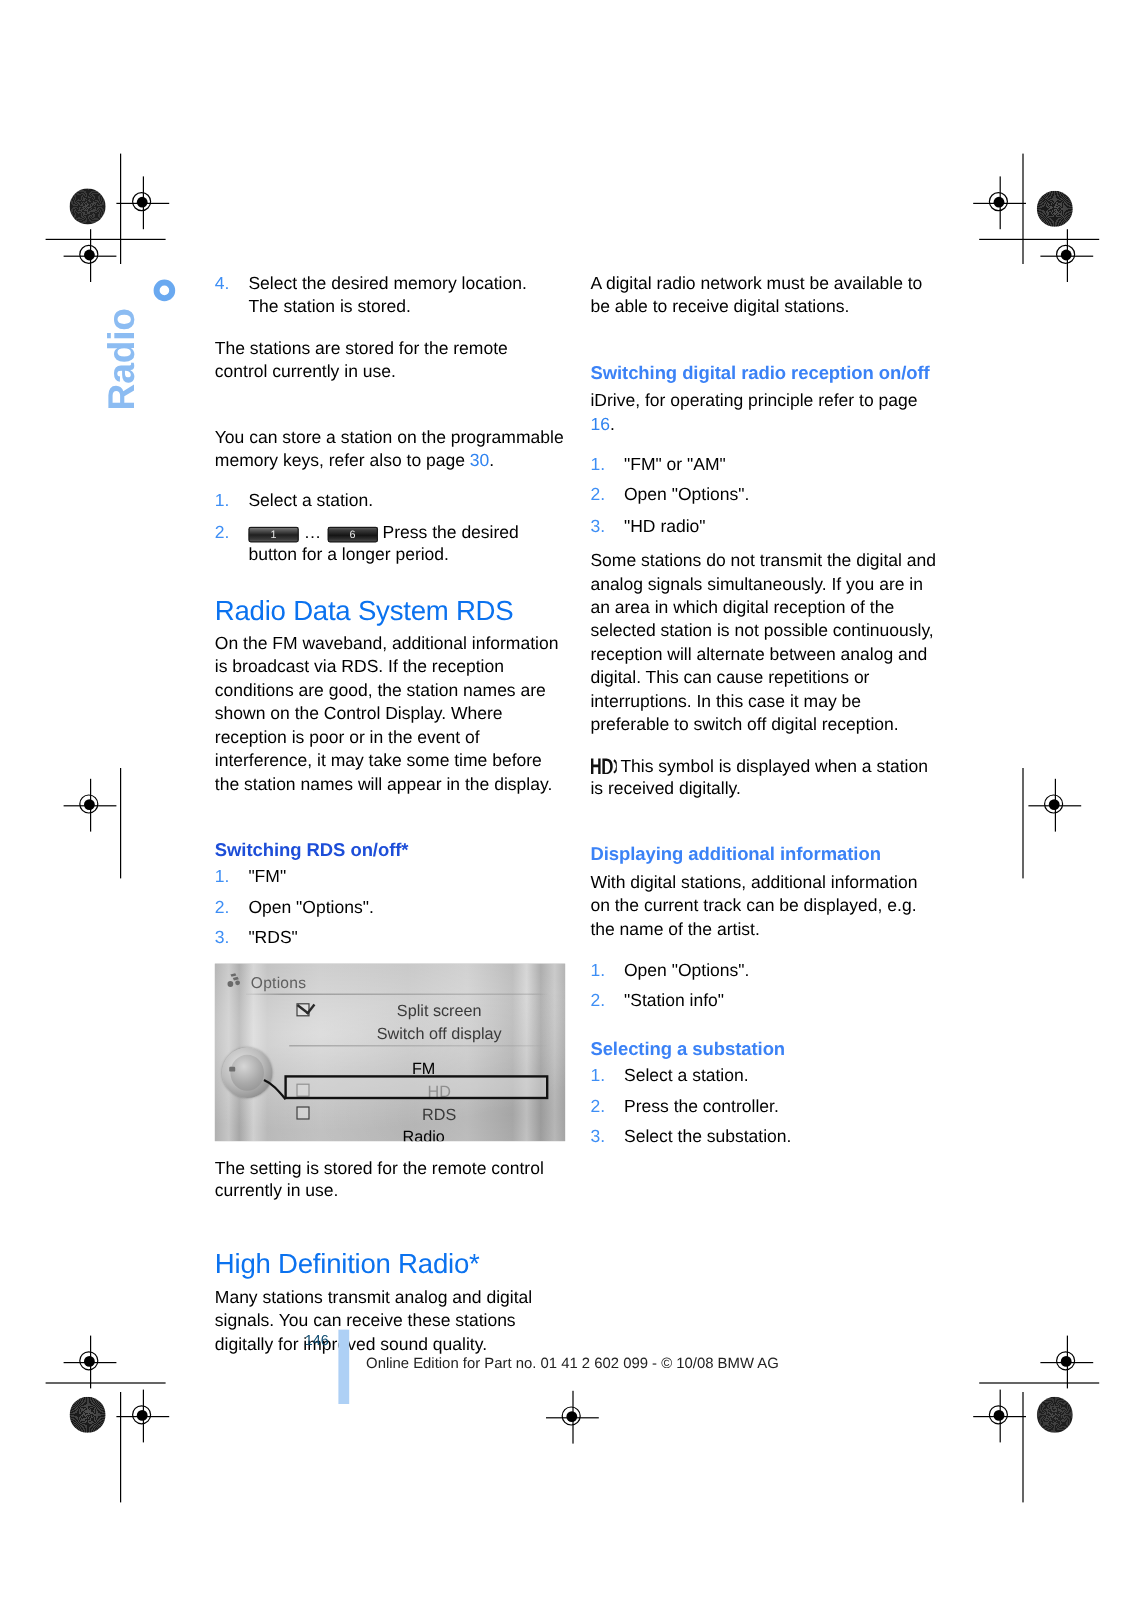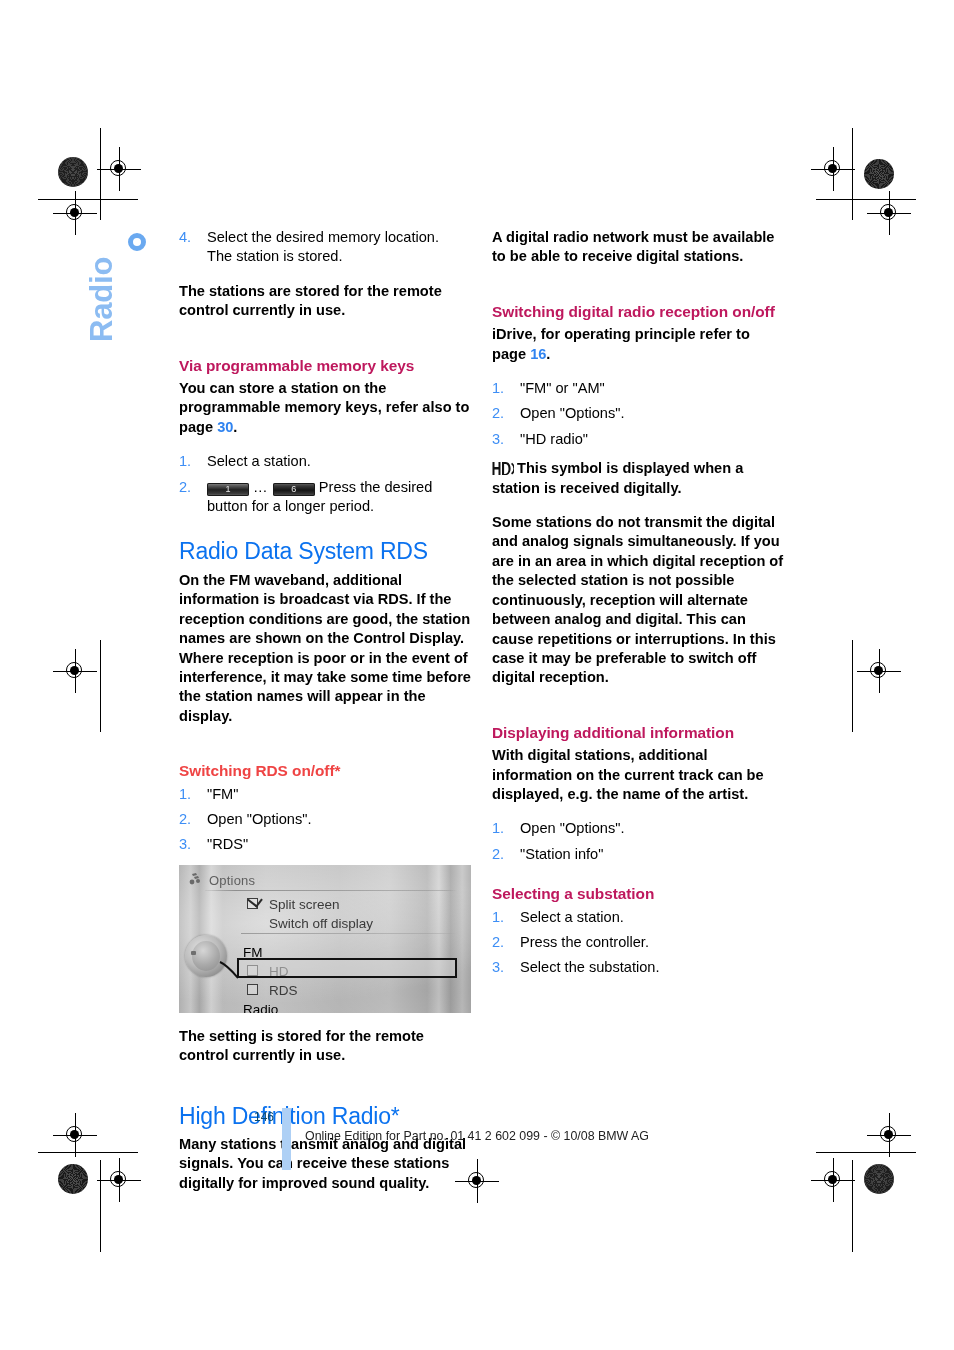--- a/index.html
+++ b/index.html
@@ -97,41 +97,41 @@
   .col {
     position: absolute;
     width: 292px;
     top: 228px;
     font-size: 14.6px;
     line-height: 19.4px;
   }
   .col-left  { left: 179px; }
   .col-right { left: 492px; }
 
-  p { margin: 0 0 0 0; font-weight: bold; }
+  p { margin: 0 0 0 0; }
   .para { margin-bottom: 15px; }
   .para:last-child { margin-bottom: 0; }
 
   h1.sect {
     font-size: 23px;
     font-weight: normal;
     color: #0b72ef;
     margin: 0 0 9px 0;
     letter-spacing: -0.2px;
   }
   .sect-spacer { height: 26px; }
 
   h2.sub {
     font-size: 15.4px;
     font-weight: bold;
-    color: #be185d;
+    color: #3b82f6;
     margin: 0 0 4px 0;
     letter-spacing: -0.05px;
   }
-  h2.sub.light { color: #ef4444; }
+  h2.sub.light { color: #1d4ed8; }
   .sub-spacer { height: 20px; }
 
   ol.steps {
     list-style: none;
     margin: 0 0 0 0;
     padding: 0;
   }
   ol.steps li {
     position: relative;
     padding-left: 28px;
@@ -220,20 +220,21 @@
     background: linear-gradient(90deg, rgba(120,120,120,.1), rgba(120,120,120,.75) 12%, rgba(120,120,120,.35) 95%, rgba(120,120,120,0));
   }
   .shot .menu { position: absolute; left: 64px; top: 30px; width: 220px; }
   .shot .mi {
     position: relative;
     height: 19px;
     font-size: 13.5px;
     line-height: 19px;
     color: #3a3a3a;
     padding-left: 26px;
+    text-align: center;
   }
   .shot .mi.dim { color: #000000; padding-left: 0; }
   .shot .mi.nochk { padding-left: 26px; }
   .shot .chk {
     position: absolute;
     left: 4px; top: 3px;
     width: 11px; height: 11px;
     border: 1.6px solid #3d3d3d;
     box-sizing: border-box;
     background: rgba(255,255,255,.25);
@@ -414,21 +415,20 @@
         <span class="num">4.</span>
         <span>Select the desired memory location.</span><br>
         <span>The station is stored.</span>
       </li>
     </ol>
 
     <p class="para">The stations are stored for the remote control currently in use.</p>
 
     <div class="sub-spacer"></div>
 
-    <h2 class="sub">Via programmable memory keys</h2>
     <p class="para"><span>You can store a station on the programmable memory keys, refer also to page </span><span class="pagelink">30</span><span>.</span></p>
 
     <ol class="steps">
       <li>
         <span class="num">1.</span>
         <span>Select a station.</span>
       </li>
       <li>
         <span class="num">2.</span>
         <span class="btnkey k1">1</span>
@@ -538,30 +538,30 @@
       <li>
         <span class="num">2.</span>
         <span>Open "Options".</span>
       </li>
       <li>
         <span class="num">3.</span>
         <span>"HD radio"</span>
       </li>
     </ol>
 
+    <p class="para">Some stations do not transmit the digital and analog signals simultaneously. If you are in an area in which digital reception of the selected station is not possible continuously, reception will alternate between analog and digital. This can cause repetitions or interruptions. In this case it may be preferable to switch off digital reception.</p>
+
     <p class="para"><svg class="hdglyph" viewBox="0 0 22 15">
           <g fill="#111">
             <path d="M0.5 1 h2 v5 h4 v-5 h2 v13 h-2 v-5.6 h-4 v5.6 h-2 z"></path>
             <path d="M10 1 h3.4 c3.3 0 5.2 2.6 5.2 6.5 c0 3.9 -1.9 6.5 -5.2 6.5 h-3.4 z M12.1 3.1 v9.8 h1.2 c2 0 3.2 -1.8 3.2 -4.9 c0 -3.1 -1.2 -4.9 -3.2 -4.9 z"></path>
             <path d="M19.1 3.1 a5.8 5.8 0 0 1 0 9.2 l0.95 1.3 a7.4 7.4 0 0 0 0 -11.8 z"></path>
           </g>
         </svg><span>This symbol is displayed when a station is received digitally.</span></p>
 
-    <p class="para">Some stations do not transmit the digital and analog signals simultaneously. If you are in an area in which digital reception of the selected station is not possible continuously, reception will alternate between analog and digital. This can cause repetitions or interruptions. In this case it may be preferable to switch off digital reception.</p>
-
     <div class="sub-spacer"></div>
 
     <h2 class="sub">Displaying additional information</h2>
     <p class="para">With digital stations, additional information on the current track can be displayed, e.g. the name of the artist.</p>
     <ol class="steps">
       <li>
         <span class="num">1.</span>
         <span>Open "Options".</span>
       </li>
       <li>

